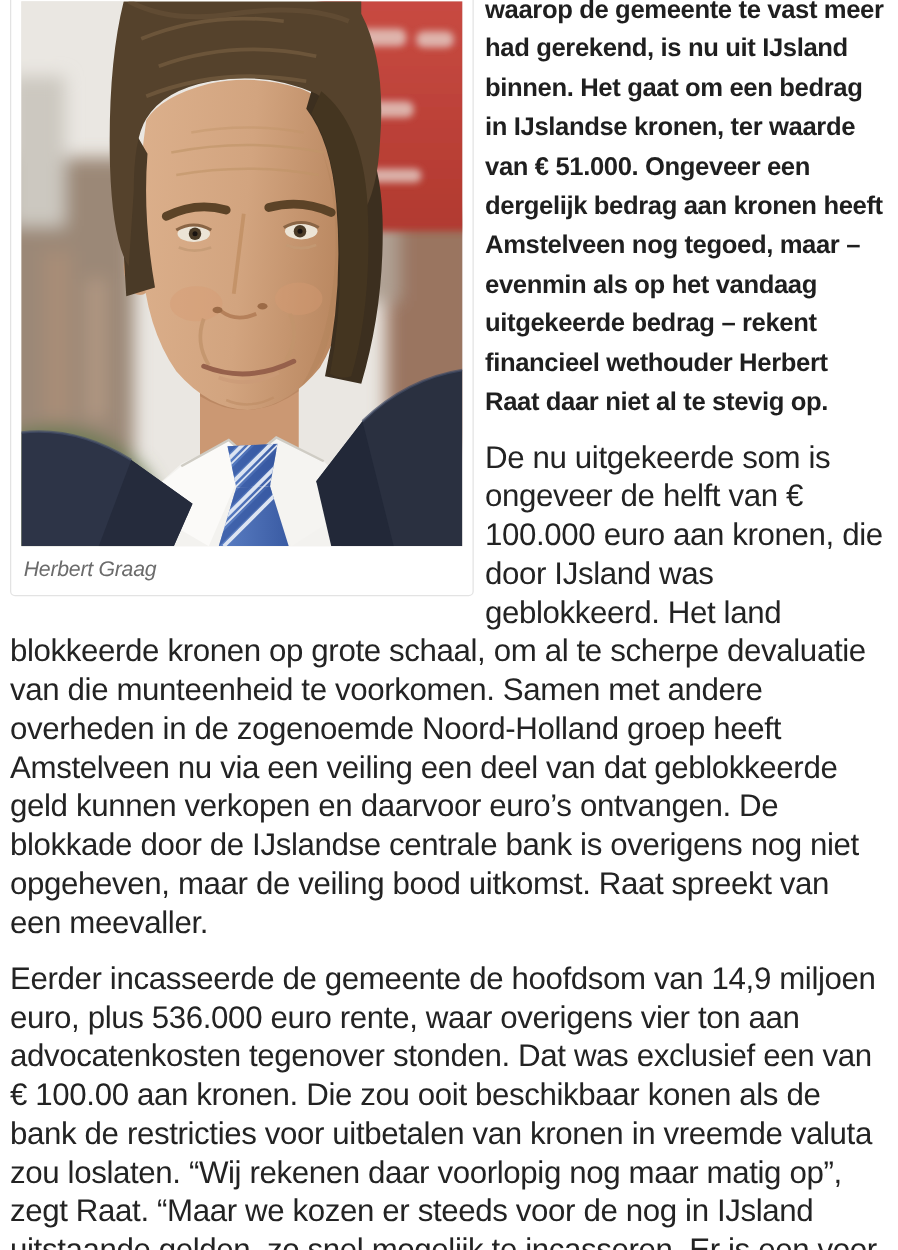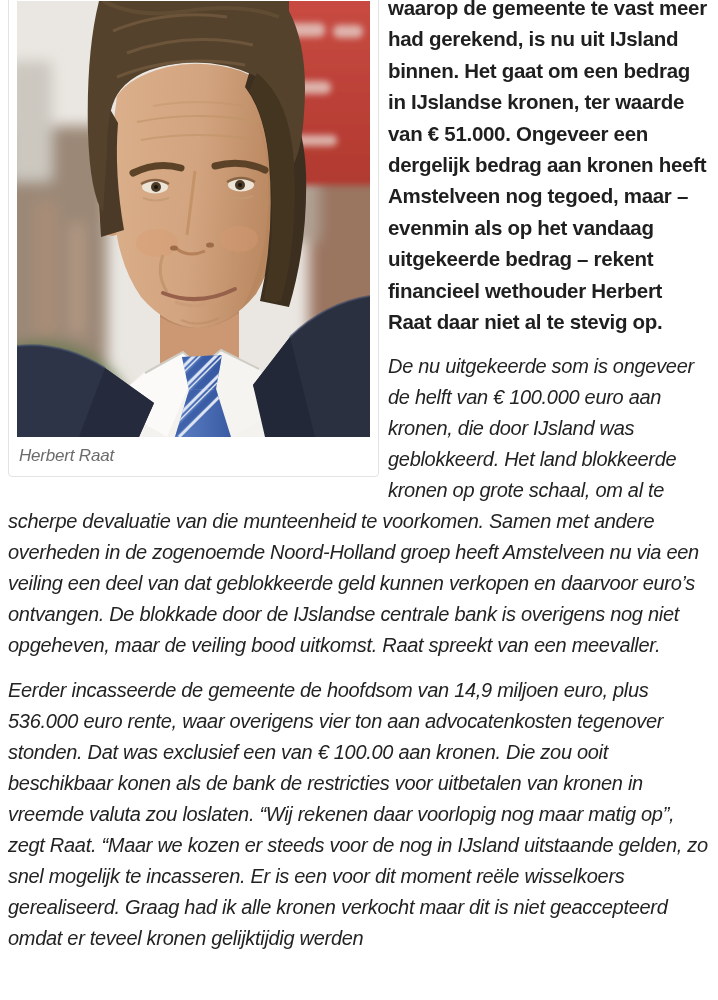--- a/index.html
+++ b/index.html
@@ -32,24 +32,23 @@
   }
 
   p { margin: 0 0 14px 0; letter-spacing: -0.3px; }
   p.lead {
     font-weight: 700;
     font-size: 20.5px;
     line-height: 31.4px;
     color: #1f1f1f;
   }
   p.body-text {
-    font-size: 20px;
+    font-size: 25px;
     line-height: 31px;
     color: #232323;
-    font-style: italic;
   }
 </style>
 </head>
 <body>
 
 <div class="page">
 
   <figure class="photo-figure">
     <div class="photo-wrap">
       <svg width="353" height="436" viewBox="0 0 353 436" xmlns="http://www.w3.org/2000/svg">
@@ -170,20 +169,20 @@
         </g>
 
         <path d="M0,436 L0,345 Q45,340 88,367 L137,402 L122,436 Z" fill="#2d3447"></path>
         <path d="M137,402 L88,367 L62,436 L122,436 Z" fill="#252b3c"></path>
         <path d="M0,345 Q45,340 88,367" fill="none" stroke="#46506b" stroke-width="2" opacity="0.7"></path>
         <path d="M353,436 L353,295 Q308,302 273,336 L236,384 L256,436 Z" fill="#2a3040"></path>
         <path d="M236,384 L273,336 L298,436 L248,436 Z" fill="#222838"></path>
         <path d="M353,295 Q308,302 273,336" fill="none" stroke="#434d66" stroke-width="2" opacity="0.7"></path>
       </svg>
     </div>
-    <figcaption>Herbert Raat</figcaption>
+    <figcaption>Herbert Graag</figcaption>
   </figure>
 
   <p class="lead">waarop de gemeente te vast meer had gerekend, is nu uit IJsland binnen. Het gaat om een bedrag in IJslandse kronen, ter waarde van € 51.000. Ongeveer een dergelijk bedrag aan kronen heeft Amstelveen nog tegoed, maar – evenmin als op het vandaag uitgekeerde bedrag – rekent financieel wethouder Herbert Raat daar niet al te stevig op.</p>
   <p class="body-text">De nu uitgekeerde som is ongeveer de helft van € 100.000 euro aan kronen, die door IJsland was geblokkeerd. Het land blokkeerde kronen op grote schaal, om al te scherpe devaluatie van die munteenheid te voorkomen. Samen met andere overheden in de zogenoemde Noord-Holland groep heeft Amstelveen nu via een veiling een deel van dat geblokkeerde geld kunnen verkopen en daarvoor euro’s ontvangen. De blokkade door de IJslandse centrale bank is overigens nog niet opgeheven, maar de veiling bood uitkomst. Raat spreekt van een meevaller.</p>
   <p class="body-text">Eerder incasseerde de gemeente de hoofdsom van 14,9 miljoen euro, plus 536.000 euro rente, waar overigens vier ton aan advocatenkosten tegenover stonden. Dat was exclusief een van € 100.00 aan kronen. Die zou ooit beschikbaar konen als de bank de restricties voor uitbetalen van kronen in vreemde valuta zou loslaten. “Wij rekenen daar voorlopig nog maar matig op”, zegt Raat. “Maar we kozen er steeds voor de nog in IJsland uitstaande gelden, zo snel mogelijk te incasseren. Er is een voor dit moment reële wisselkoers gerealiseerd. Graag had ik alle kronen verkocht maar dit is niet geaccepteerd omdat er teveel kronen gelijktijdig werden</p>
 
 </div>
 
 </body></html>

